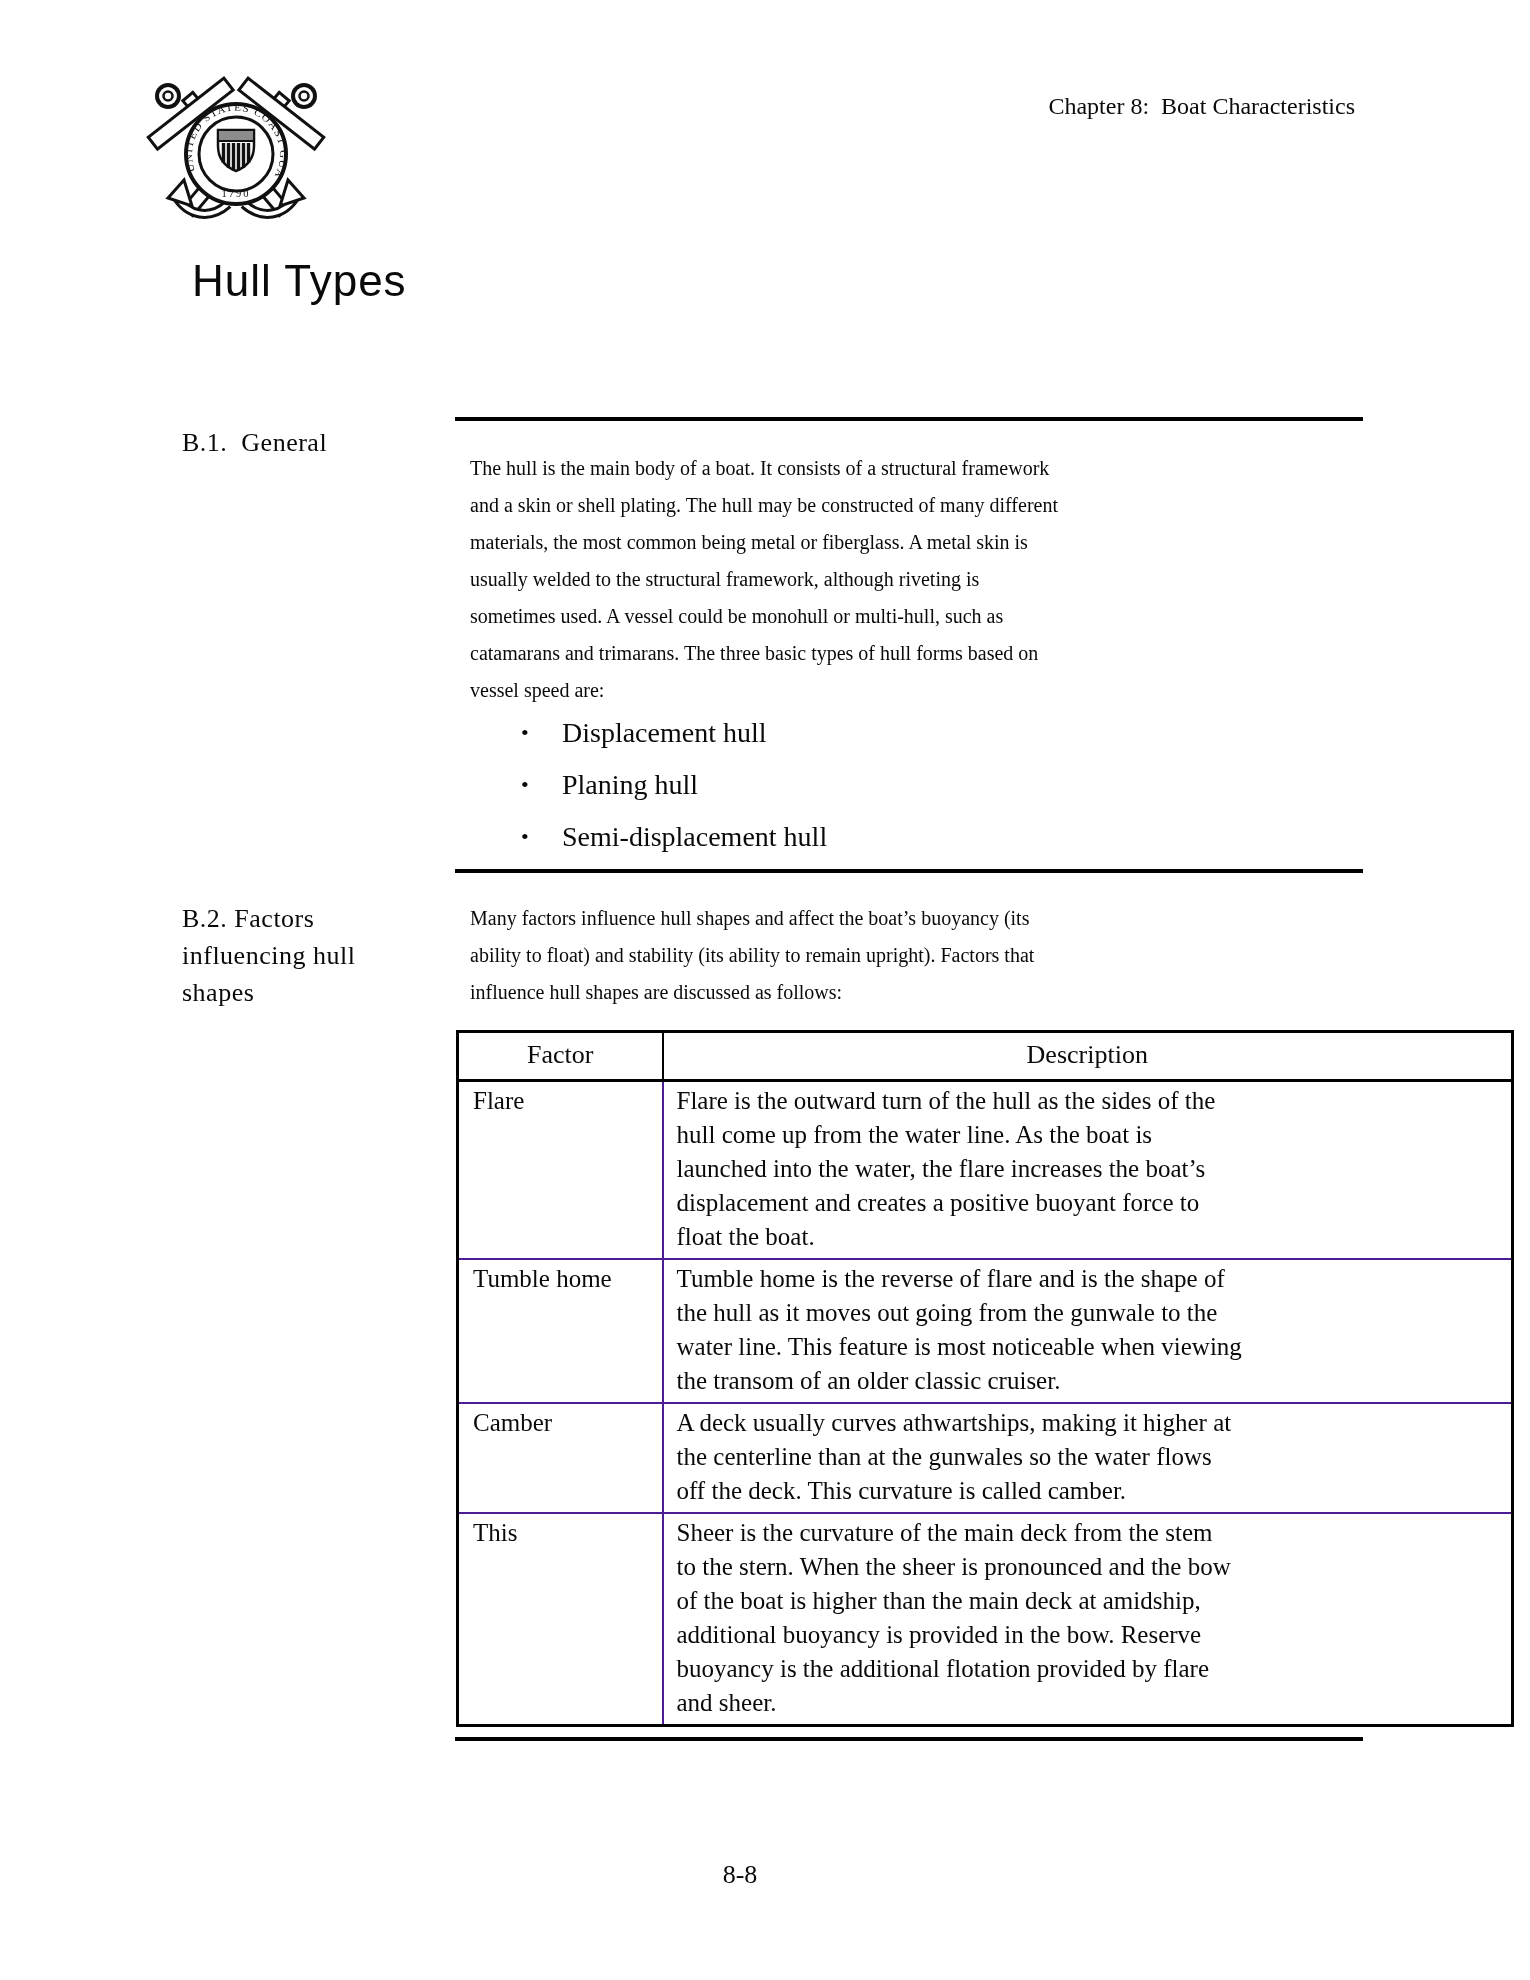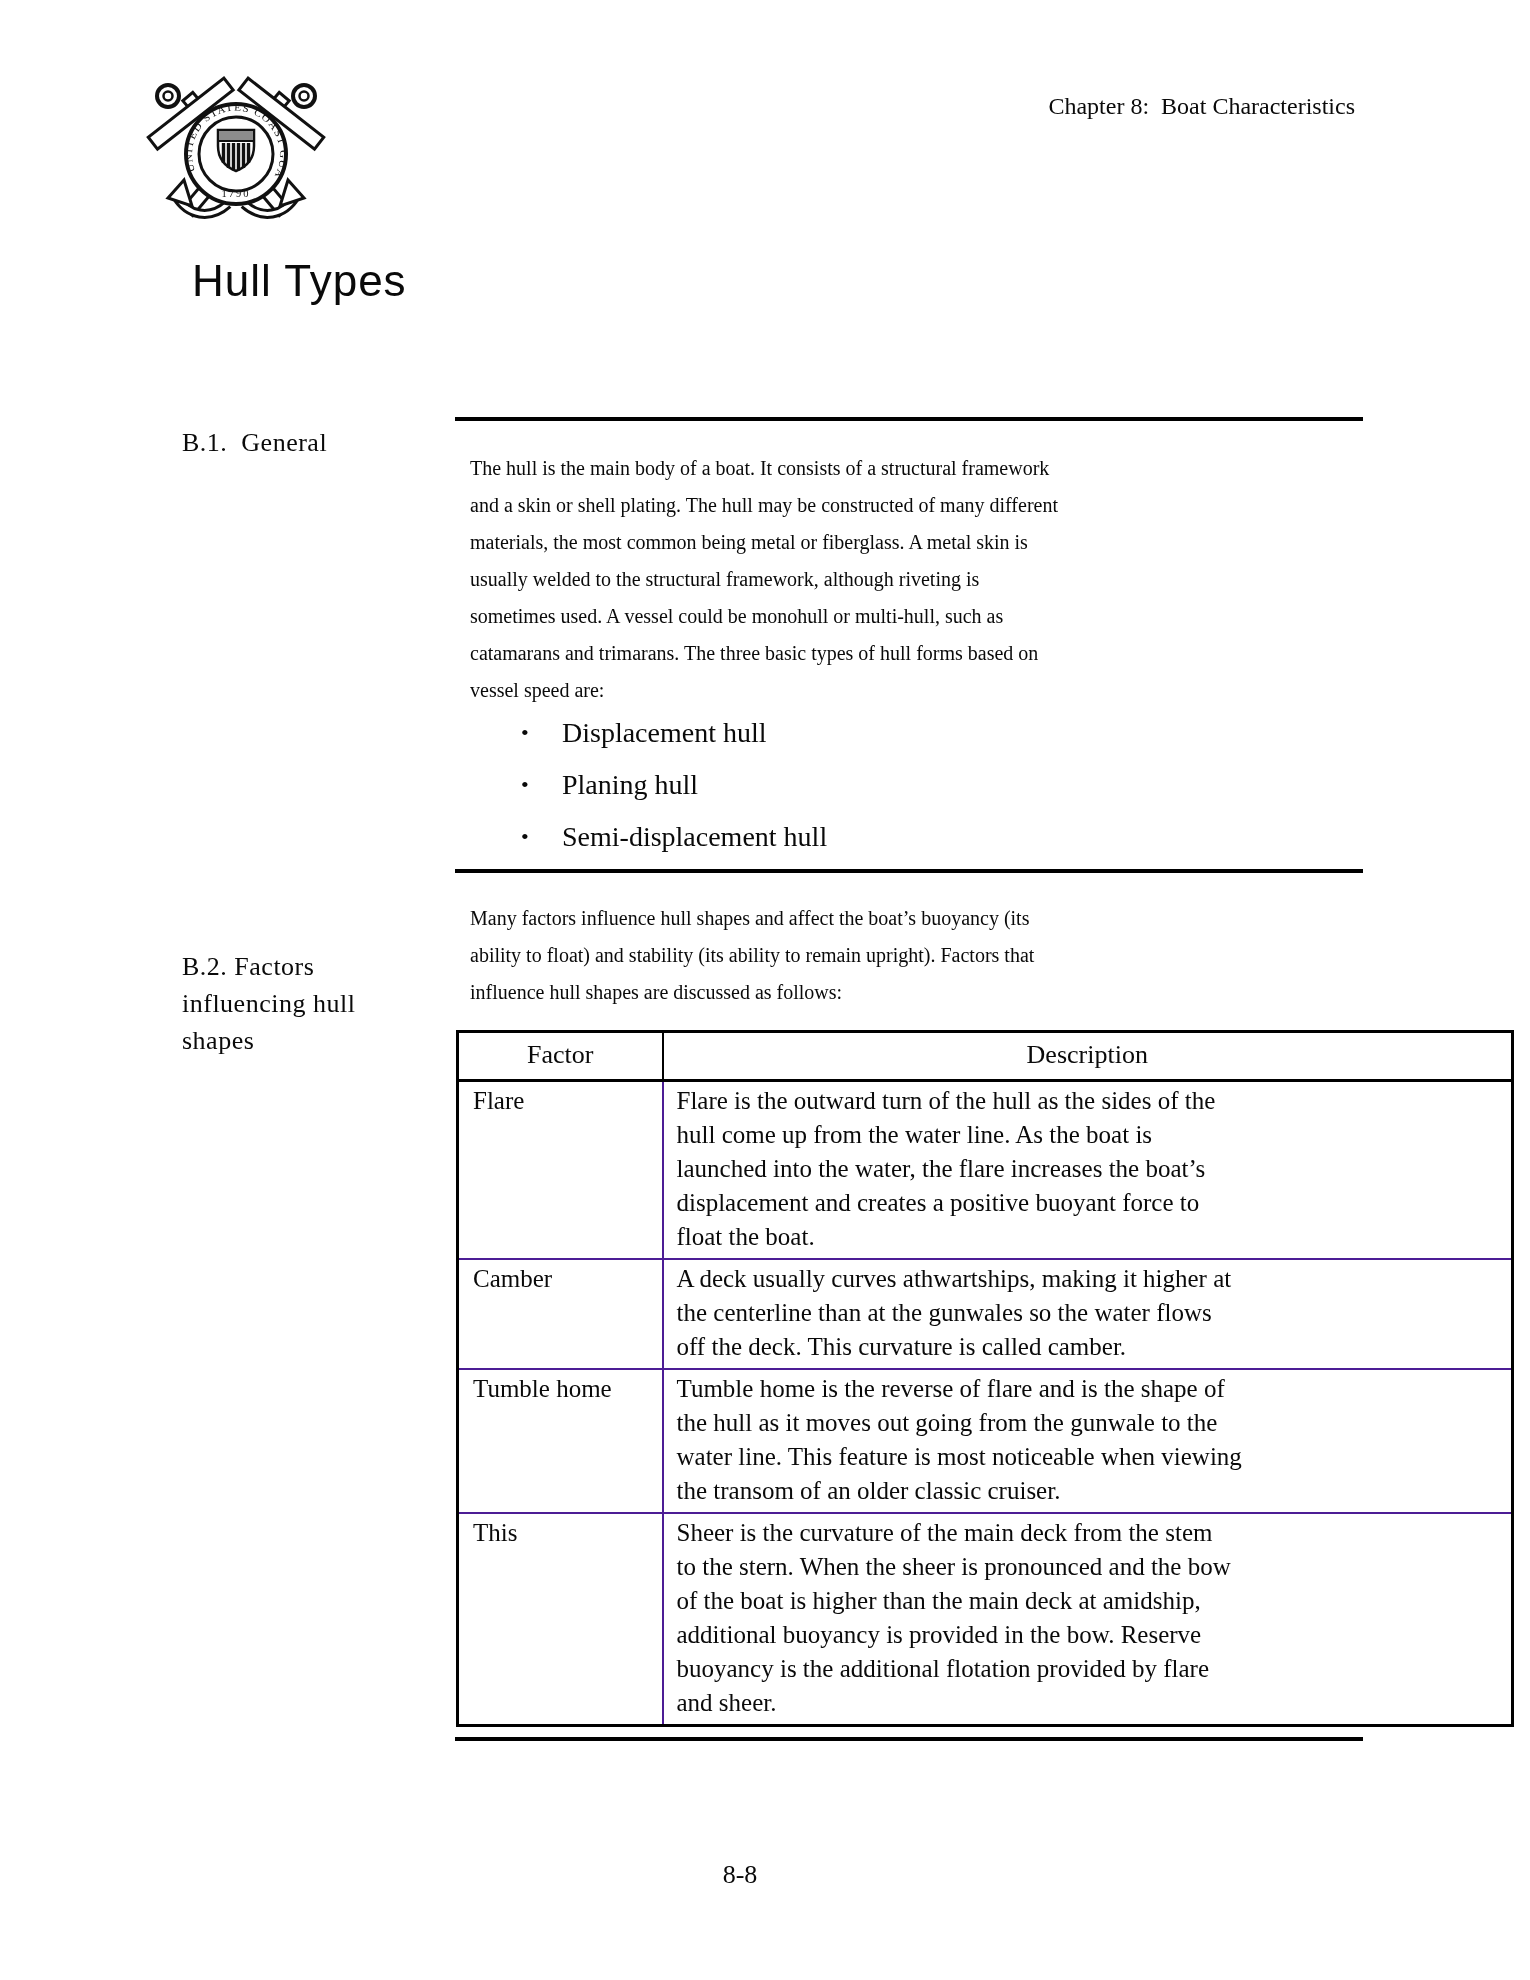--- a/index.html
+++ b/index.html
@@ -115,21 +115,21 @@
       <span class="bullet-label">Planing hull</span>
     </div>
     <div class="bullet-row">
       <span class="bullet-dot">•</span>
       <span class="bullet-label">Semi-displacement hull</span>
     </div>
   </div>
 
   <div class="abs rule" style="left:455px; top:869px; width:908px;"></div>
 
-  <div class="abs serif sec-label" style="left:182px; top:948px; width:260px;">B.2. Factors
+  <div class="abs serif sec-label" style="left:182px; top:900px; width:260px;">B.2. Factors
 influencing hull
 shapes</div>
   <div class="abs serif para" style="left:470px; top:900px;">Many factors influence hull shapes and affect the boat’s buoyancy (its
 ability to float) and stability (its ability to remain upright). Factors that
 influence hull shapes are discussed as follows:</div>
 
   <table class="abs factors-table" style="left:456px; top:1030px;">
     <colgroup>
         <col style="width:205px">
         <col>
@@ -141,31 +141,31 @@
     </tr>
     <tr>
       <td class="factor-cell">Flare</td>
       <td>Flare is the outward turn of the hull as the sides of the
 hull come up from the water line. As the boat is
 launched into the water, the flare increases the boat’s
 displacement and creates a positive buoyant force to
 float the boat.</td>
     </tr>
     <tr>
-      <td class="factor-cell">Camber</td>
-      <td>A deck usually curves athwartships, making it higher at
-the centerline than at the gunwales so the water flows
-off the deck. This curvature is called camber.</td>
-    </tr>
-    <tr>
       <td class="factor-cell">Tumble home</td>
       <td>Tumble home is the reverse of flare and is the shape of
 the hull as it moves out going from the gunwale to the
 water line. This feature is most noticeable when viewing
 the transom of an older classic cruiser.</td>
+    </tr>
+    <tr>
+      <td class="factor-cell">Camber</td>
+      <td>A deck usually curves athwartships, making it higher at
+the centerline than at the gunwales so the water flows
+off the deck. This curvature is called camber.</td>
     </tr>
     <tr>
       <td class="factor-cell">This</td>
       <td>Sheer is the curvature of the main deck from the stem
 to the stern. When the sheer is pronounced and the bow
 of the boat is higher than the main deck at amidship,
 additional buoyancy is provided in the bow. Reserve
 buoyancy is the additional flotation provided by flare
 and sheer.</td>
     </tr>

